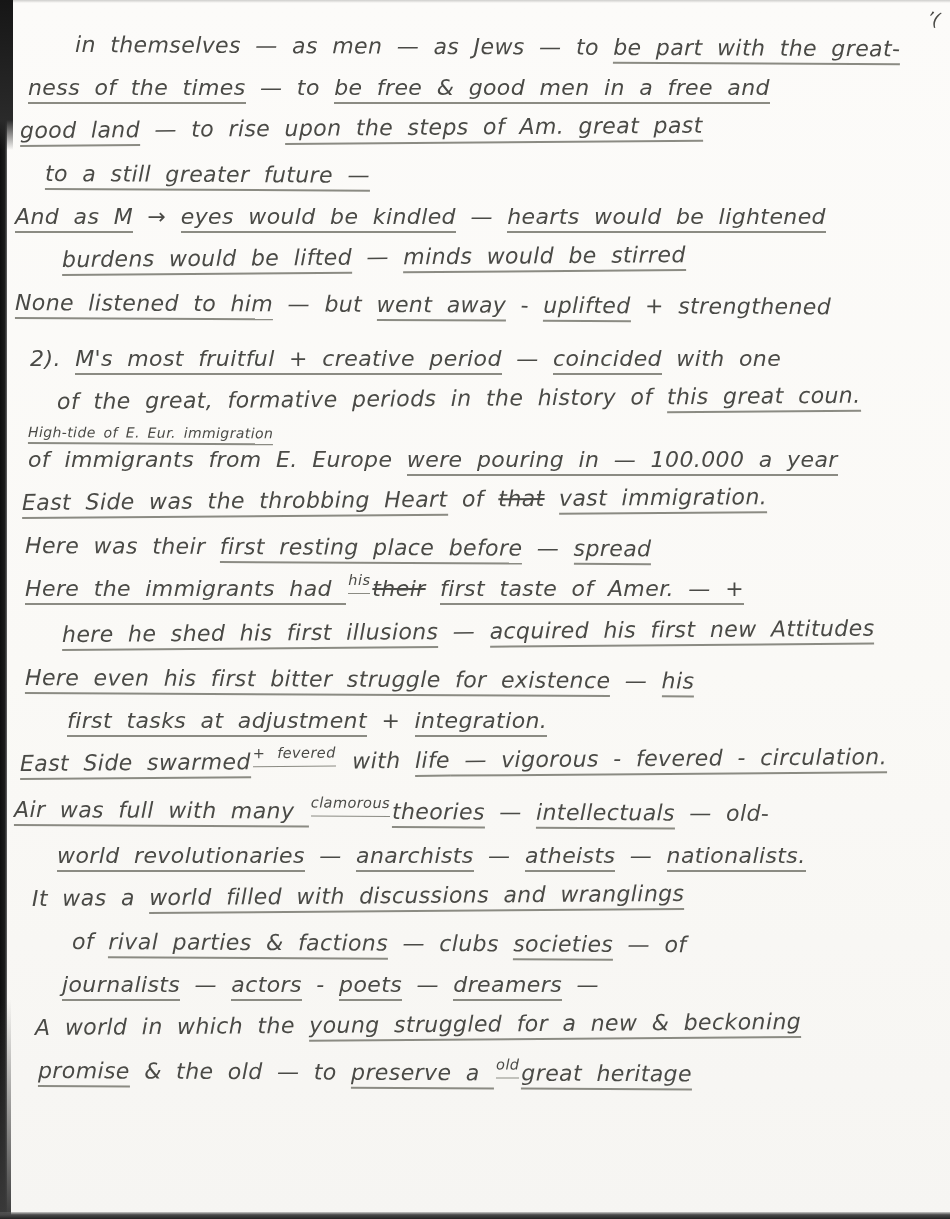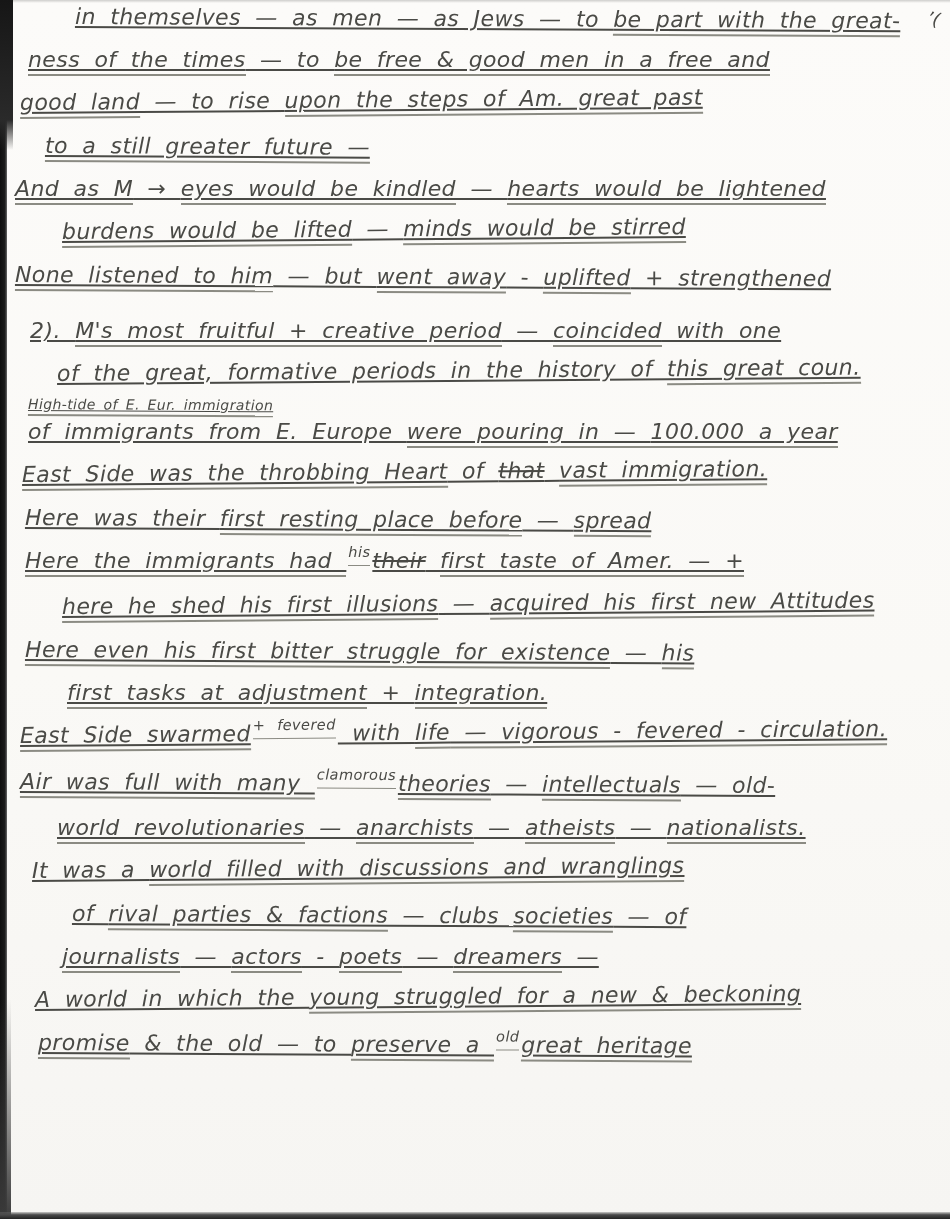--- a/index.html
+++ b/index.html
@@ -22,27 +22,26 @@
     background:linear-gradient(0deg,#232323 0%,#4a4a4a 60%,rgba(120,120,120,.35) 100%);}
   .edge-top{position:absolute;left:0;top:0;width:100%;height:3px;
     background:linear-gradient(180deg,rgba(150,150,148,.45),rgba(150,150,148,0));}
   .corner-mark{
     position:absolute;top:8px;right:10px;
     font-size:18px;color:var(--ink,#4a4a46);
     font-style:italic;transform:rotate(12deg);
   }
   
   .manuscript{
-    position:absolute;left:14px;top:4px;right:12px;
+    position:absolute;left:14px;top:32px;right:12px;
     color:var(--ink,#4a4a46);
     font-style:italic;
     font-size:22px;
     letter-spacing:.4px;
     word-spacing:7px;
-    text-decoration:underline;
   }
   .line{
     line-height:26px;
     margin-bottom:17px;
     white-space:nowrap;
   }
   .line:nth-child(3n){transform:rotate(-.45deg);transform-origin:left center;}
   .line:nth-child(3n+1){transform:rotate(.3deg);transform-origin:left center;}
   .line.small{
     font-size:14px;
@@ -83,21 +82,21 @@
       <div class="line" style="margin-left: 43px;"><span>of the great, formative periods in the history of </span><span class="u">this great coun.</span></div>
       <div class="line small" style="margin-left: 14px;"><span class="u">High-tide of E. Eur. immigration</span></div>
       <div class="line" style="margin-left: 14px;"><span>of immigrants from E. Europe </span><span class="u">were pouring in — </span><span class="u">100.000 a year</span></div>
       <div class="line" style="margin-left: 8px;"><span class="u">East Side was the throbbing Heart</span><span> of </span><span class="strike">that</span><span> </span><span class="u">vast immigration.</span></div>
       <div class="line" style="margin-left: 11px;"><span>Here was their </span><span class="u">first resting place before</span><span> — </span><span class="u">spread</span></div>
       <div class="line" style="margin-left: 11px;"><span class="u">Here the immigrants had </span><span class="ins">his</span><span class="strike">their</span><span> </span><span class="u">first taste of Amer. — +</span></div>
       <div class="line" style="margin-left: 48px;"><span class="u">here he shed his first illusions</span><span> — </span><span class="u">acquired his first new Attitudes</span></div>
       <div class="line" style="margin-left: 11px;"><span class="u">Here even his first bitter struggle for existence</span><span> — </span><span class="u">his</span></div>
       <div class="line" style="margin-left: 53px;"><span class="u">first tasks at adjustment</span><span> + </span><span class="u">integration.</span></div>
       <div class="line" style="margin-left: 6px;"><span class="u">East Side swarmed</span><span class="ins">+ fevered</span><span> with </span><span class="u">life</span><span class="u"> — vigorous - fevered - circulation.</span></div>
-      <div class="line" style="margin-left: 6px;"><span class="u">Air was full with many </span><span class="ins">clamorous</span><span class="u">theories</span><span> — </span><span class="u">intellectuals</span><span> — old-</span></div>
+      <div class="line" style="margin-left: 0;"><span class="u">Air was full with many </span><span class="ins">clamorous</span><span class="u">theories</span><span> — </span><span class="u">intellectuals</span><span> — old-</span></div>
       <div class="line" style="margin-left: 43px;"><span class="u">world revolutionaries</span><span> — </span><span class="u">anarchists</span><span> — </span><span class="u">atheists</span><span> — </span><span class="u">nationalists.</span></div>
       <div class="line" style="margin-left: 18px;"><span>It was a </span><span class="u">world filled with discussions and wranglings</span></div>
       <div class="line" style="margin-left: 58px;"><span>of </span><span class="u">rival parties &amp; factions</span><span> — clubs </span><span class="u">societies</span><span> — of</span></div>
       <div class="line" style="margin-left: 48px;"><span class="u">journalists</span><span> — </span><span class="u">actors</span><span> - </span><span class="u">poets</span><span> — </span><span class="u">dreamers</span><span> —</span></div>
       <div class="line" style="margin-left: 21px; margin-top: 8px;"><span>A world in which the </span><span class="u">young struggled for a new &amp; beckoning</span></div>
       <div class="line" style="margin-left: 24px;"><span class="u">promise</span><span> &amp; the old — to </span><span class="u">preserve a </span><span class="ins">old</span><span class="u">great heritage</span></div>
     </div>
 </div>
 
 </body></html>

